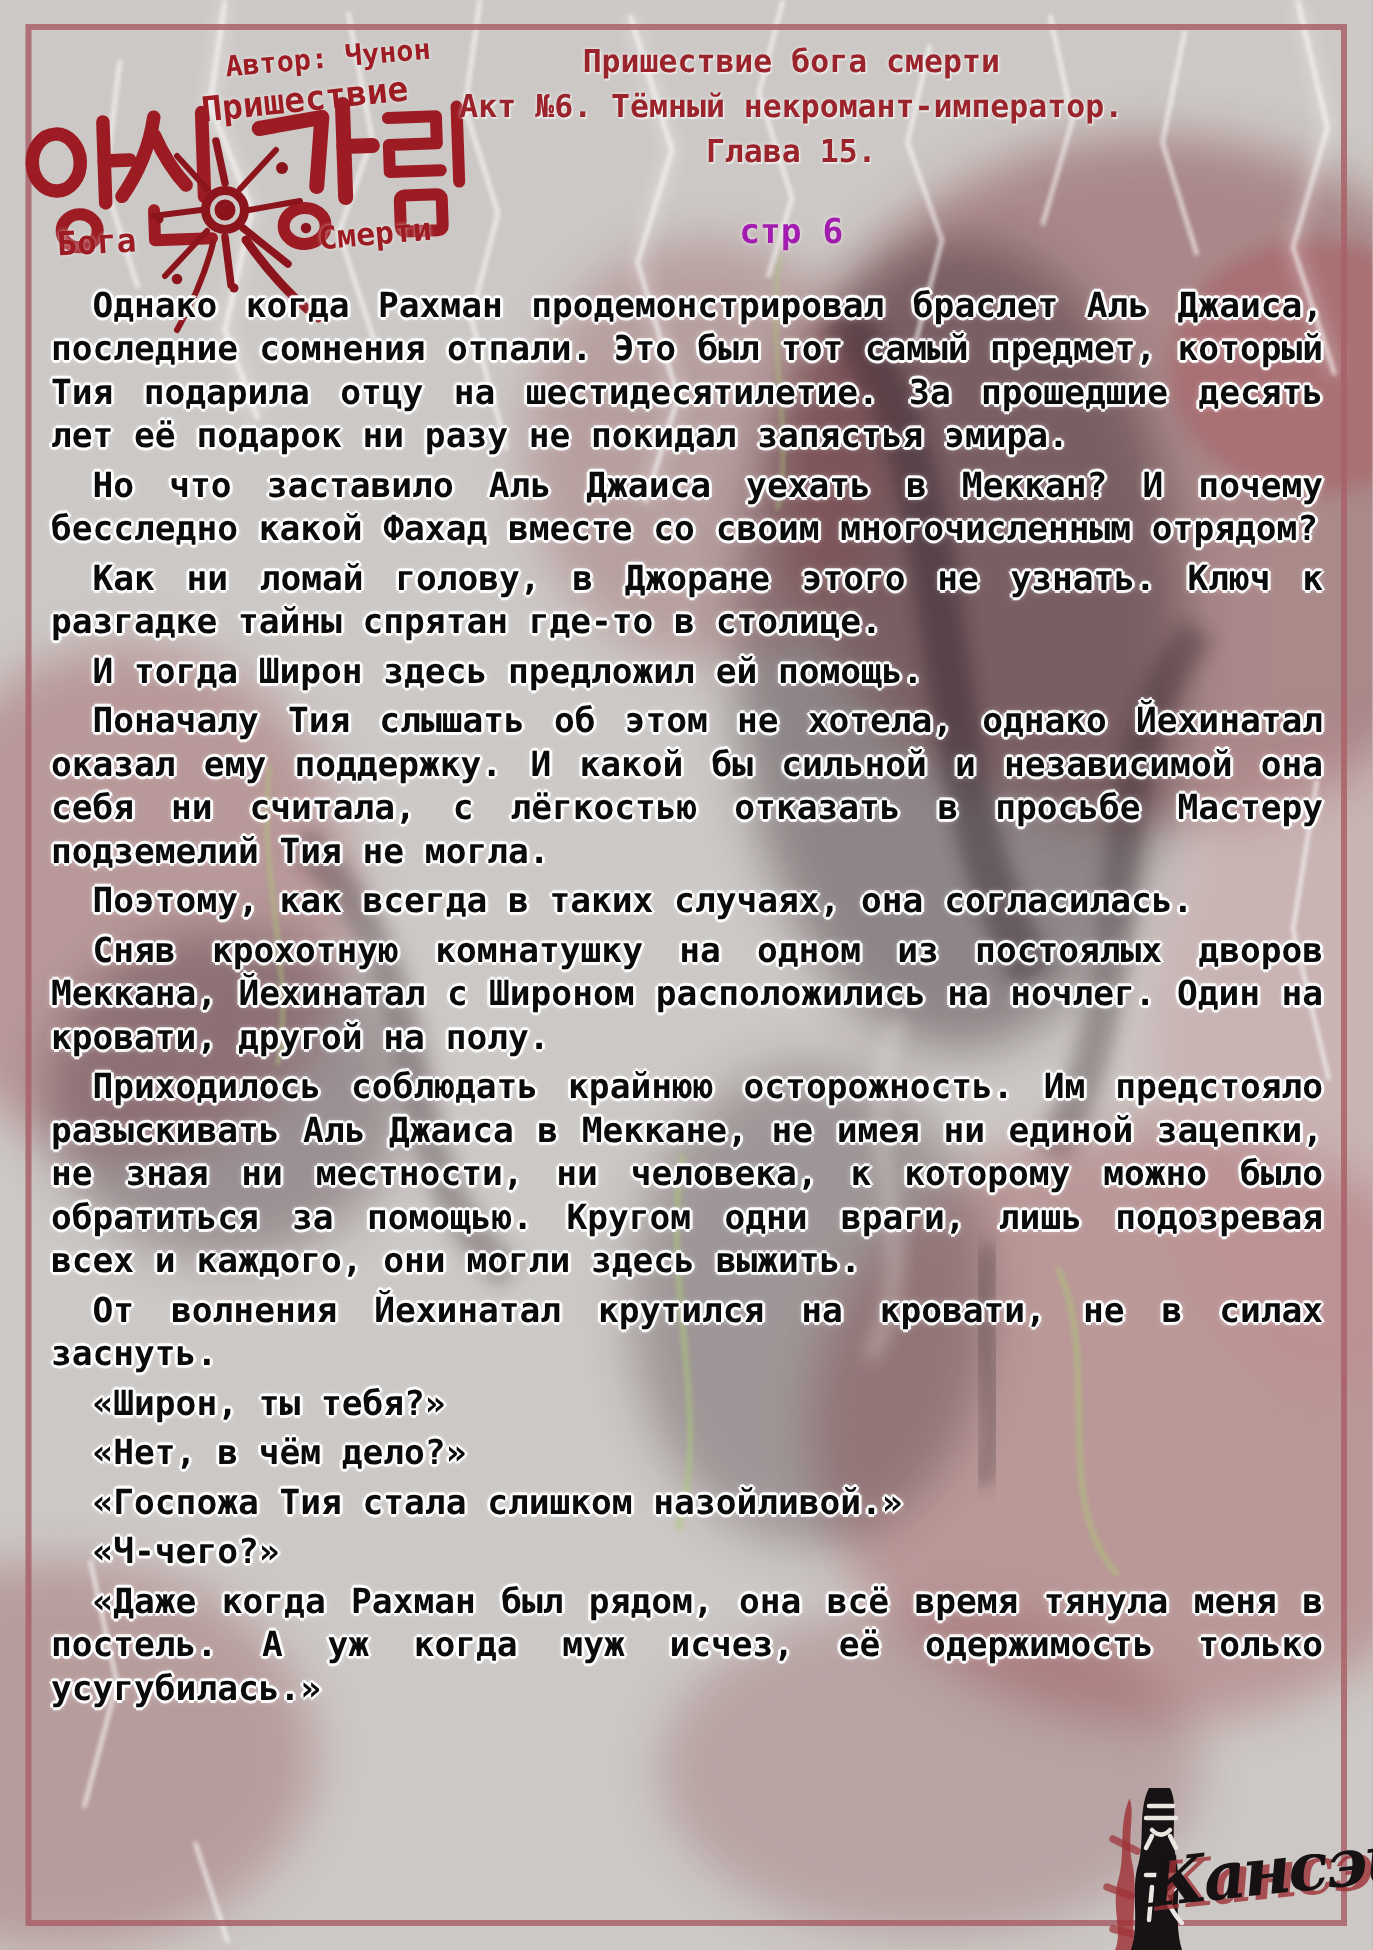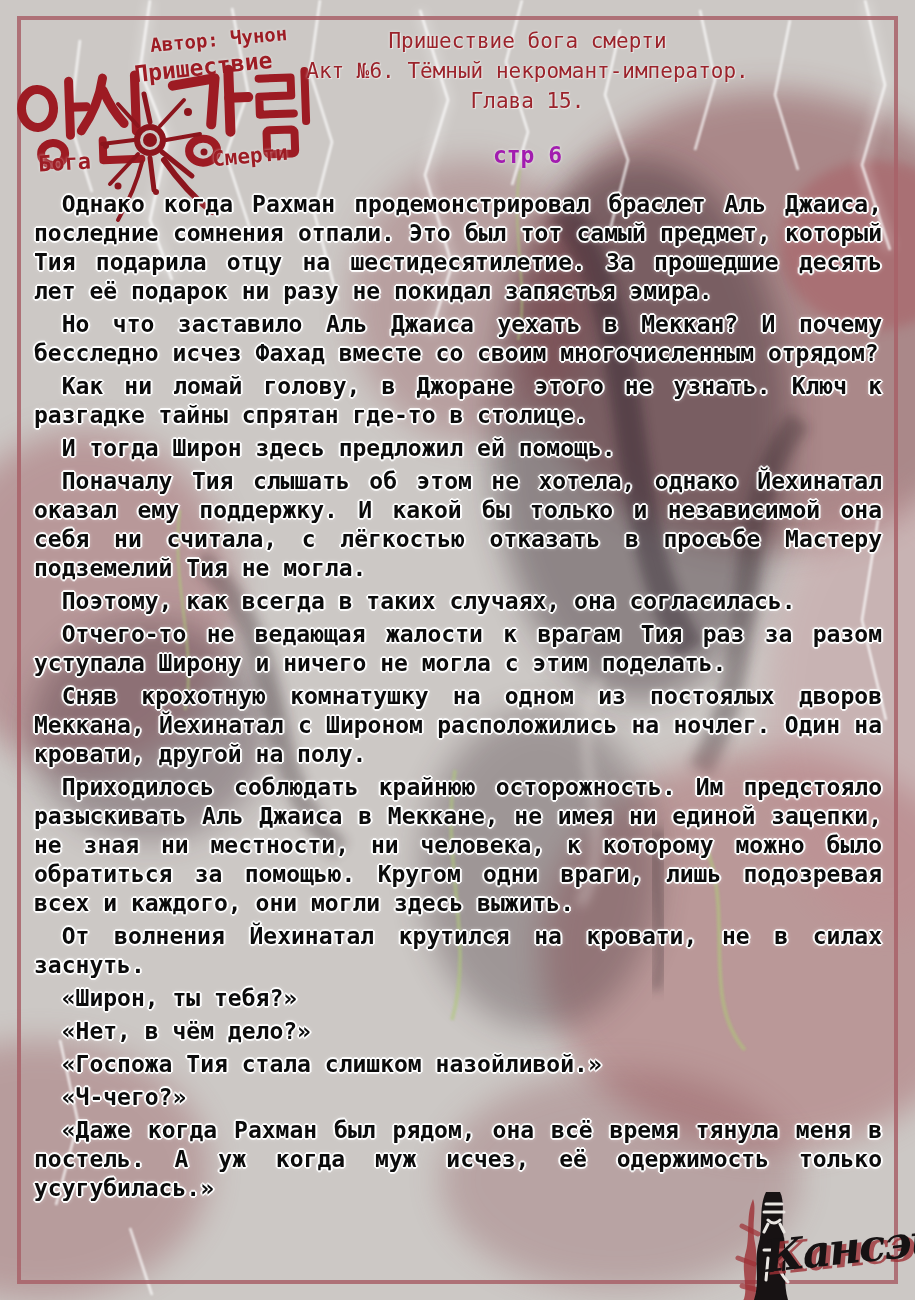--- a/index.html
+++ b/index.html
@@ -20,21 +20,21 @@
     text-shadow:0 0 3px rgba(255,255,255,.65);
   }
   .logo-author{left:136px;top:10px;font-size:19px;transform:rotate(-5deg);}
   .logo-series{left:120px;top:36px;font-size:23px;transform:rotate(-6deg);}
   .logo-boga{left:24px;top:132px;font-size:22px;transform:rotate(-3deg);}
   .logo-smerti{left:198px;top:126px;font-size:21px;transform:rotate(-5deg);}
   .logo-korean{position:absolute;left:0;top:42px;width:310px;height:170px;}
   
   .chapter-header{
     position:absolute;left:220px;right:80px;top:26px;text-align:center;
-    color:#9b232b;font-weight:normal;font-size:21px;line-height:30px;
+    color:#9b232b;font-weight:bold;font-size:21px;line-height:30px;
     text-shadow:0 0 3px rgba(255,255,255,.75),1px 1px 0 rgba(255,255,255,.45);
   }
   .page-number{
     position:absolute;left:220px;right:80px;top:142px;text-align:center;
     color:#a21caf;font-weight:bold;font-size:23px;
     text-shadow:0 0 3px rgba(255,255,255,.75);
   }
   
   .body-text{
     position:absolute;left:30px;right:29px;top:186px;
@@ -196,26 +196,25 @@
 
   <div class="chapter-header">
     <div>Пришествие бога смерти</div>
     <div>Акт №6. Тёмный некромант-император.</div>
     <div>Глава 15.</div>
   </div>
   <div class="page-number">стр 6</div>
 
   <div class="body-text">
       <p class="para">Однако когда Рахман продемонстрировал браслет Аль Джаиса, последние сомнения отпали. Это был тот самый предмет, который Тия подарила отцу на шестидесятилетие. За прошедшие десять лет её подарок ни разу не покидал запястья эмира.</p>
-      <p class="para">Но что заставило Аль Джаиса уехать в Меккан? И почему бесследно исчез Фахад вместе со своим многочисленным отрядом?</p>
+      <p class="para">Но что заставило Аль Джаиса уехать в Меккан? И почему бесследно какой Фахад вместе со своим многочисленным отрядом?</p>
       <p class="para">Как ни ломай голову, в Джоране этого не узнать. Ключ к разгадке тайны спрятан где-то в столице.</p>
       <p class="para">И тогда Широн здесь предложил ей помощь.</p>
-      <p class="para">Поначалу Тия слышать об этом не хотела, однако Йехинатал оказал ему поддержку. И какой бы только и независимой она себя ни считала, с лёгкостью отказать в просьбе Мастеру подземелий Тия не могла.</p>
+      <p class="para">Поначалу Тия слышать об этом не хотела, однако Йехинатал оказал ему поддержку. И какой бы сильной и независимой она себя ни считала, с лёгкостью отказать в просьбе Мастеру подземелий Тия не могла.</p>
       <p class="para">Поэтому, как всегда в таких случаях, она согласилась.</p>
-      <p class="para">Отчего-то не ведающая жалости к врагам Тия раз за разом уступала Широну и ничего не могла с этим поделать.</p>
       <p class="para">Сняв крохотную комнатушку на одном из постоялых дворов Меккана, Йехинатал с Широном расположились на ночлег. Один на кровати, другой на полу.</p>
       <p class="para">Приходилось соблюдать крайнюю осторожность. Им предстояло разыскивать Аль Джаиса в Меккане, не имея ни единой зацепки, не зная ни местности, ни человека, к которому можно было обратиться за помощью. Кругом одни враги, лишь подозревая всех и каждого, они могли здесь выжить.</p>
       <p class="para">От волнения Йехинатал крутился на кровати, не в силах заснуть.</p>
       <p class="para">«Широн, ты тебя?»</p>
       <p class="para">«Нет, в чём дело?»</p>
       <p class="para">«Госпожа Тия стала слишком назойливой.»</p>
       <p class="para">«Ч-чего?»</p>
       <p class="para">«Даже когда Рахман был рядом, она всё время тянула меня в постель. А уж когда муж исчез, её одержимость только усугубилась.»</p>
     </div>
 

